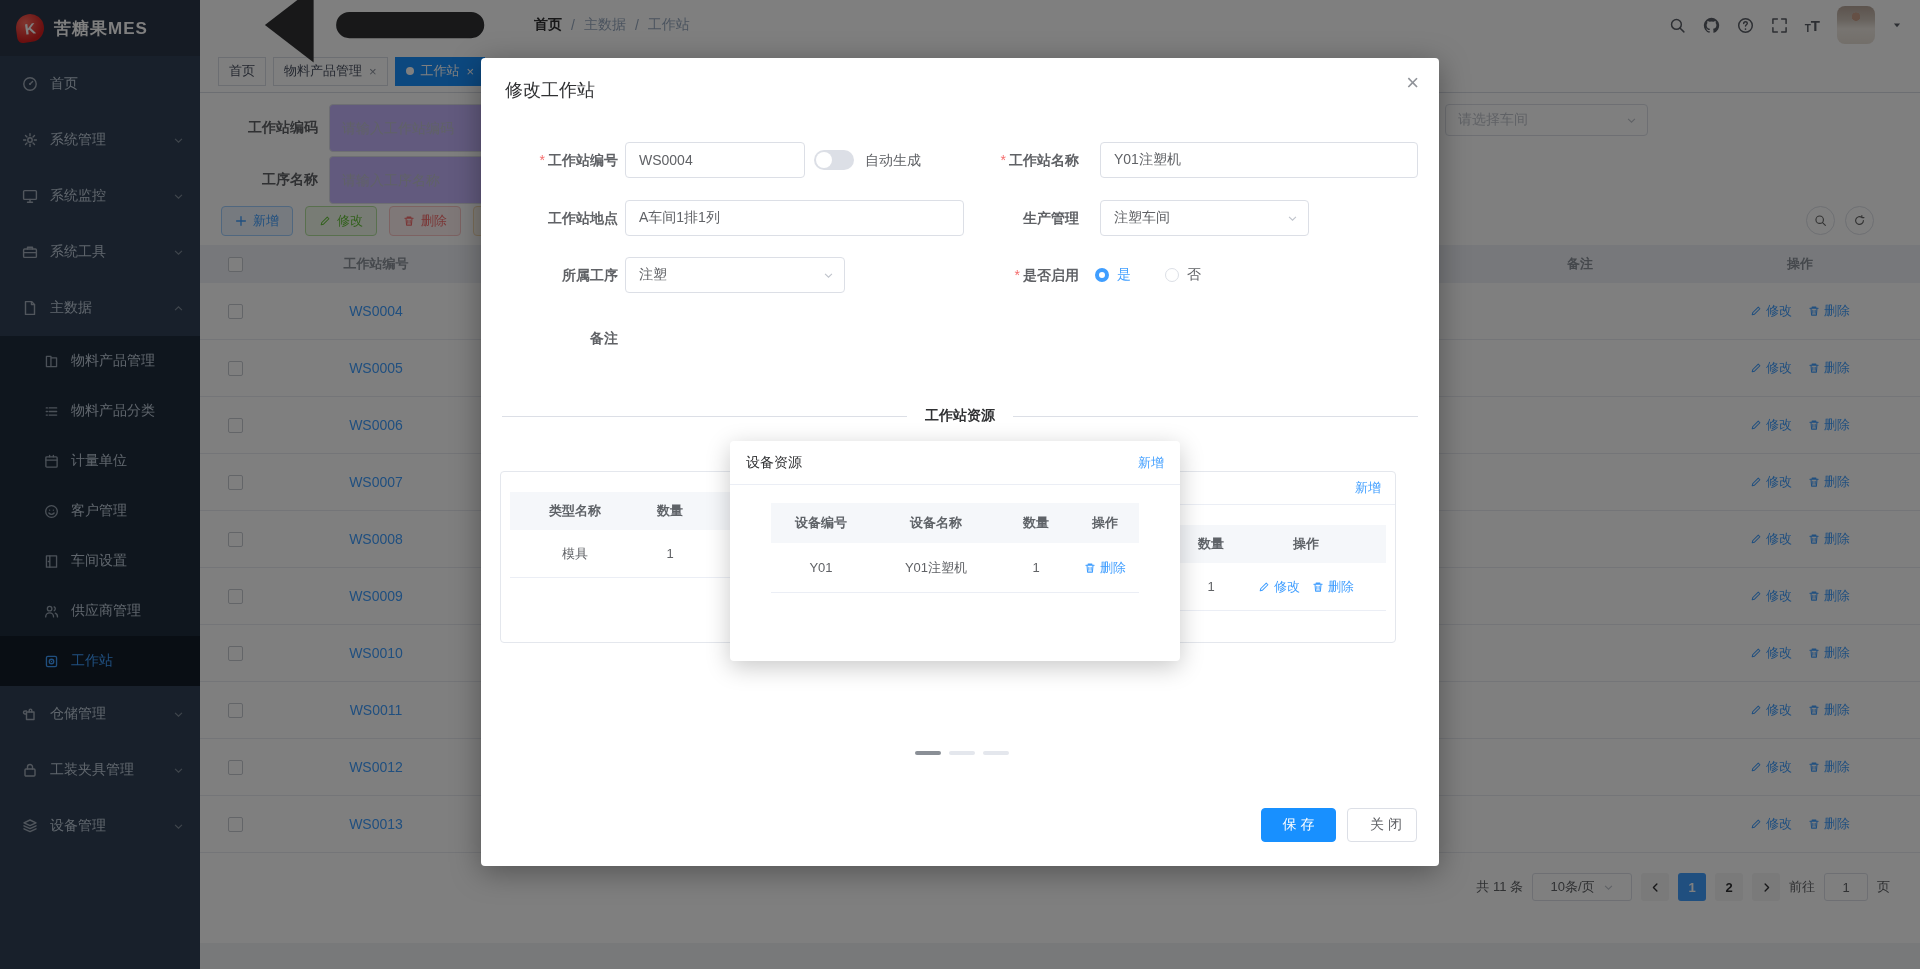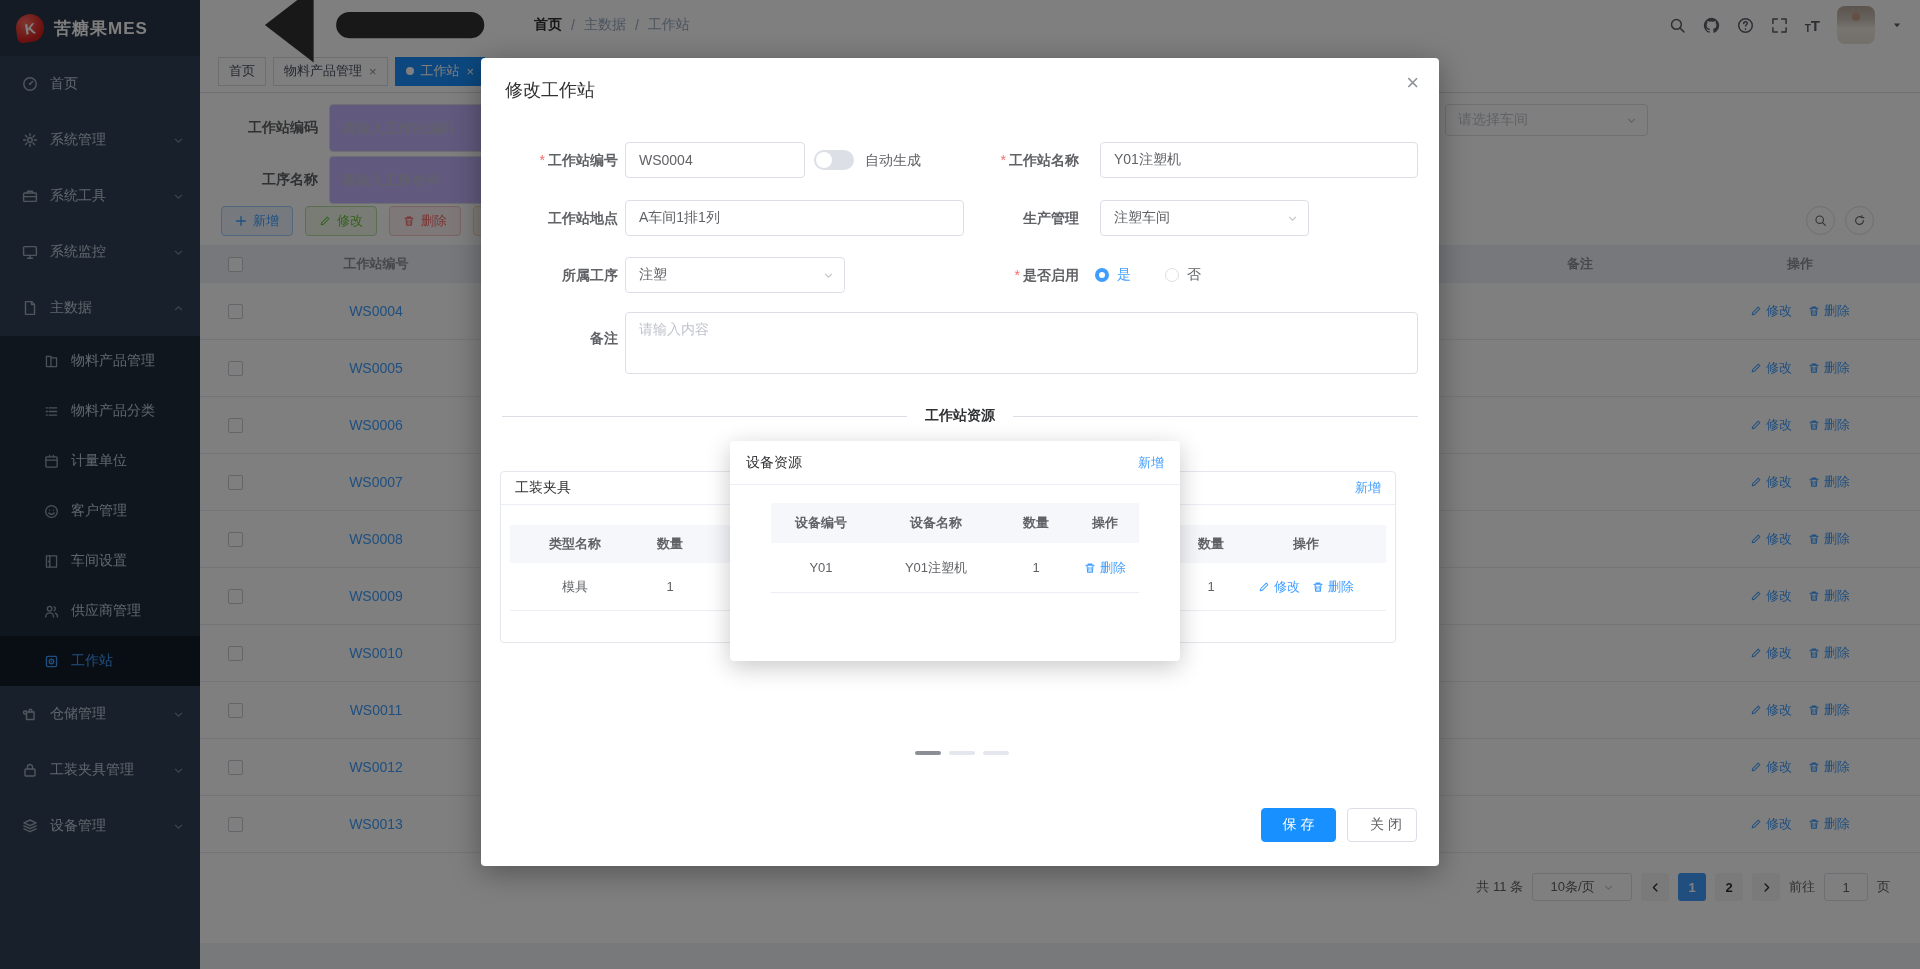--- a/index.html
+++ b/index.html
@@ -164,39 +164,39 @@
       <span>系统管理</span>
       <span class="chev">
           <svg viewBox="0 0 16 16">
             <path d="M3 5.5l5 5 5-5"></path>
           </svg>
         </span>
     </div>
     <div class="s-item">
       <span class="ico">
           <svg viewBox="0 0 16 16">
+            <rect x="1.6" y="2.6" width="12.8" height="8.8" rx="1"></rect>
+            <path d="M5.5 14.3h5M8 11.4v2.9"></path>
+          </svg>
+        </span>
+      <span>系统监控</span>
+      <span class="chev">
+          <svg viewBox="0 0 16 16">
+            <path d="M3 5.5l5 5 5-5"></path>
+          </svg>
+        </span>
+    </div>
+    <div class="s-item">
+      <span class="ico">
+          <svg viewBox="0 0 16 16">
             <rect x="1.6" y="5" width="12.8" height="8.4" rx="1"></rect>
             <path d="M5.5 5V3.2h5V5M1.6 8.6h12.8"></path>
           </svg>
         </span>
       <span>系统工具</span>
-      <span class="chev">
-          <svg viewBox="0 0 16 16">
-            <path d="M3 5.5l5 5 5-5"></path>
-          </svg>
-        </span>
-    </div>
-    <div class="s-item">
-      <span class="ico">
-          <svg viewBox="0 0 16 16">
-            <rect x="1.6" y="2.6" width="12.8" height="8.8" rx="1"></rect>
-            <path d="M5.5 14.3h5M8 11.4v2.9"></path>
-          </svg>
-        </span>
-      <span>系统监控</span>
       <span class="chev">
           <svg viewBox="0 0 16 16">
             <path d="M3 5.5l5 5 5-5"></path>
           </svg>
         </span>
     </div>
     <div class="s-item">
       <span class="ico">
           <svg viewBox="0 0 16 16">
             <path d="M3.5 1.6h6l3 3v9.8h-9z"></path>
@@ -815,31 +815,26 @@
           <span class="rdot"></span>
           <span>是</span>
         </span>
       <span class="radio">
           <span class="rdot"></span>
           <span>否</span>
         </span>
     </div>
 
     <div class="m-label" style="left:24px;top:262px;width:113px">备注</div>
-    <textarea class="m-textarea" style="left: 144px; top: 254px; width: 793px; height: 62px;" placeholder="请输入内容"></textarea>
 
     <div class="m-divider">
       <span>工作站资源</span>
     </div>
 
     <div class="card" style="left:19px">
-      <div class="card-head">
-        <span class="card-title">工装夹具</span>
-        <span class="link-add">新增</span>
-      </div>
       <div class="mini-table" style="width:420px">
         <div class="mt-head">
           <span class="mt-cell" style="width:130px">类型名称</span>
           <span class="mt-cell" style="width:60px">数量</span>
           <span class="mt-cell" style="width:200px">操作</span>
         </div>
         <div class="mt-row">
           <span class="mt-cell" style="width:130px">模具</span>
           <span class="mt-cell" style="width:60px">1</span>
           <span class="mt-cell" style="width:200px">

